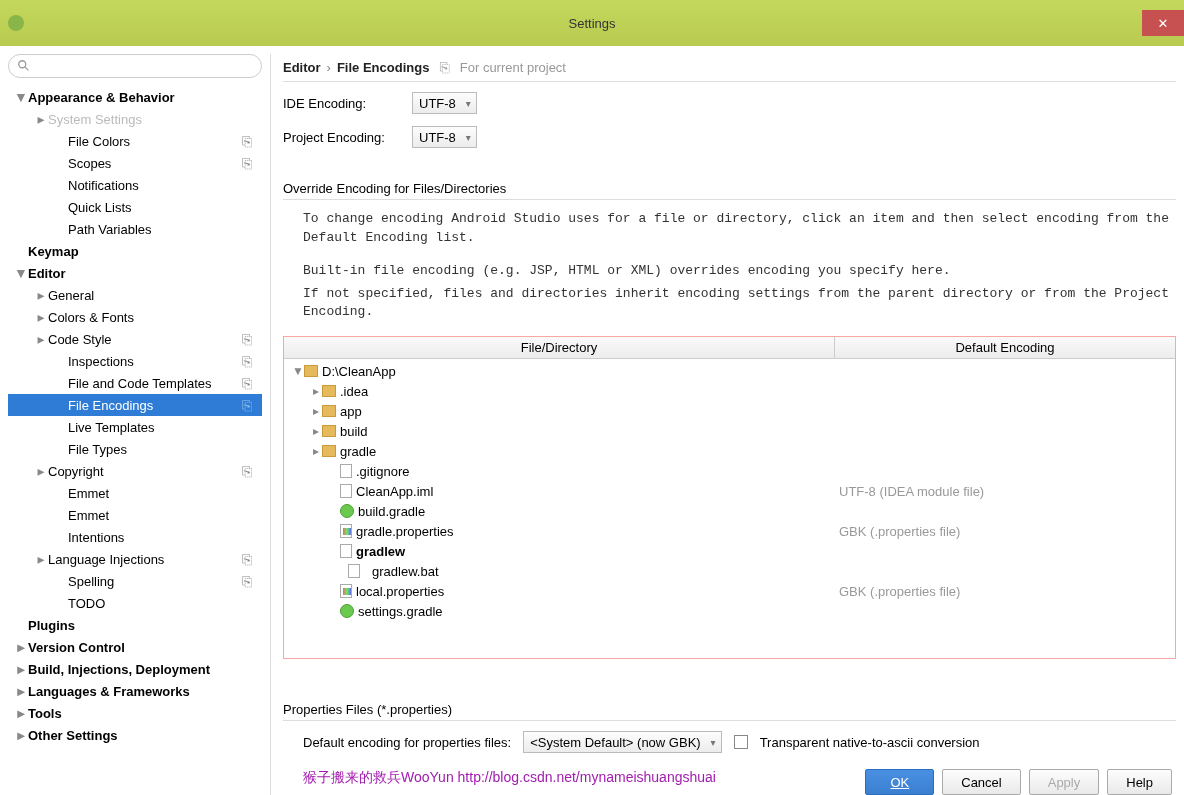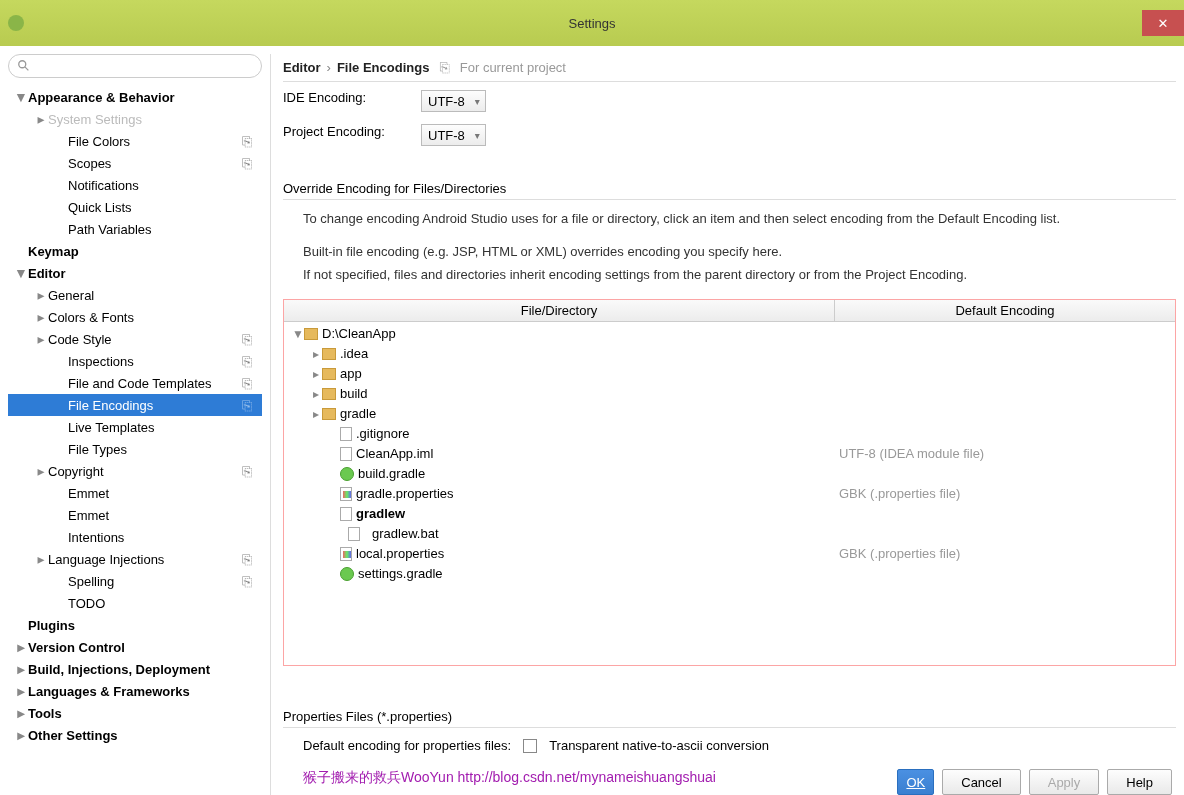--- a/index.html
+++ b/index.html
@@ -20,45 +20,45 @@
 .arrow { width: 14px; height: 14px; display: inline-flex; align-items: center; justify-content: center; color: #888; font-size: 14px; }
 .tree-item .label { flex: 1; white-space: nowrap; overflow: hidden; }
 .copy-icon { width: 14px; height: 14px; margin-right: 6px; opacity: 0.5; }
 .indent-1 { padding-left: 26px; }
 .indent-2 { padding-left: 46px; }
 .main { flex: 1; display: flex; flex-direction: column; border-left: 1px solid #ddd; padding-left: 12px; }
 .breadcrumb { height: 28px; display: flex; align-items: center; gap: 6px; border-bottom: 1px solid #ddd; }
 .breadcrumb .b { font-weight: bold; color: #222; }
 .breadcrumb .sep { color: #888; }
 .breadcrumb .ctx { color: #999; margin-left: 4px; }
-.form-row { display: flex; align-items: flex-start; margin-top: 8px; height: 26px; gap: 18px; }
+.form-row { display: flex; align-items: center; margin-top: 8px; height: 26px; gap: 9px; }
 .form-label { width: 120px; }
 .dropdown { height: 22px; border: 1px solid #bbb; background: linear-gradient(#fdfdfd,#ececec); padding: 0 20px 0 6px; display: flex; align-items: center; position: relative; min-width: 60px; }
 .dropdown::after { content: "▾"; position: absolute; right: 5px; color: #777; font-size: 10px; }
 .section-title { border-bottom: 1px solid #ddd; padding-bottom: 3px; margin-top: 31px; }
-.help-text { margin: 10px 0 4px 20px; color: #333; line-height: 1.45; }
+.help-text { margin: 10px 0 4px 20px; color: #333; line-height: 1.45; font-family: Liberation Mono, monospace; }
 .file-table { border: 1px solid #fca5a5; flex: 1; display: flex; flex-direction: column; margin-top: 10px; min-height: 0; }
 .table-header { display: flex; height: 22px; background: linear-gradient(#fafafa,#ececec); border-bottom: 1px solid #ccc; }
 .col-file { flex: 1; text-align: center; border-right: 1px solid #ccc; display: flex; align-items: center; justify-content: center; }
 .col-enc { width: 340px; text-align: center; display: flex; align-items: center; justify-content: center; }
 .file-rows { flex: 1; overflow-y: auto; padding: 2px 0; }
 .file-row { display: flex; height: 20px; align-items: center; }
 .file-row .fcol { flex: 1; display: flex; align-items: center; }
 .file-row .ecol { width: 340px; color: #999; padding-left: 4px; }
 .folder-icon { width: 14px; height: 12px; background: #e6b95c; border: 1px solid #c99a3a; margin-right: 4px; flex-shrink: 0; }
 .file-icon { width: 12px; height: 14px; background: #fff; border: 1px solid #aaa; margin-right: 4px; flex-shrink: 0; position: relative; }
 .file-icon.g { background: #6bc950; border-radius: 50%; border: 1px solid #4aa030; width:14px; height:14px; }
 .file-icon.color-bars::before { content:""; position:absolute; left:2px; top:3px; width:8px; height:7px; background:linear-gradient(to right,#e66,#6e6,#66e); }
 .tri { width: 12px; display: inline-flex; align-items: center; justify-content: center; color: #888; font-size: 12px; }
 .props-section { margin-top: 12px; }
 .props-row { display: flex; align-items: center; gap: 12px; margin: 10px 0 0 20px; }
 .checkbox { width: 14px; height: 14px; border: 1px solid #888; background: #fff; }
 .button-bar { display: flex; gap: 8px; justify-content: flex-end; margin-top: 8px; padding: 8px 4px; }
 .btn { height: 26px; padding: 0 18px; border: 1px solid #aaa; background: linear-gradient(#fdfdfd,#e9e9e9); cursor: pointer; border-radius: 2px; }
-.btn.primary { background: linear-gradient(#4a90e2,#3a7fd0); color: #fff; border-color: #2a6fbf; padding: 0 8px; text-decoration: underline; }
+.btn.primary { background: linear-gradient(#4a90e2,#3a7fd0); color: #fff; border-color: #2a6fbf; padding: 0 24px; text-decoration: underline; }
 .btn.disabled { color: #aaa; }
 .watermark-text { color: #a21caf; font-size: 14px; margin-left: 20px; }
 .bottom-row { display:flex; align-items:center; }
 </style>
 </head>
 <body>
 
 <div class="titlebar">
   <div class="app-icon"></div>
   <div class="title">Settings</div>
@@ -344,20 +344,23 @@
             </div>
             <div class="ecol"></div>
           </div>
         </div>
     </div>
 
     <div class="props-section">
       <div class="section-title">Properties Files (*.properties)</div>
       <div class="props-row">
         <span>Default encoding for properties files:</span>
+        <div class="dropdown">
+            <span>&lt;System Default&gt; (now GBK)</span>
+          </div>
         <div class="checkbox"></div>
         <span>Transparent native-to-ascii conversion</span>
       </div>
     </div>
 
     <div class="bottom-row">
       <div class="watermark-text">猴子搬来的救兵WooYun http://blog.csdn.net/mynameishuangshuai</div>
       <div class="button-bar" style="flex:1">
         <button class="btn primary">OK</button>
         <button class="btn">Cancel</button>

